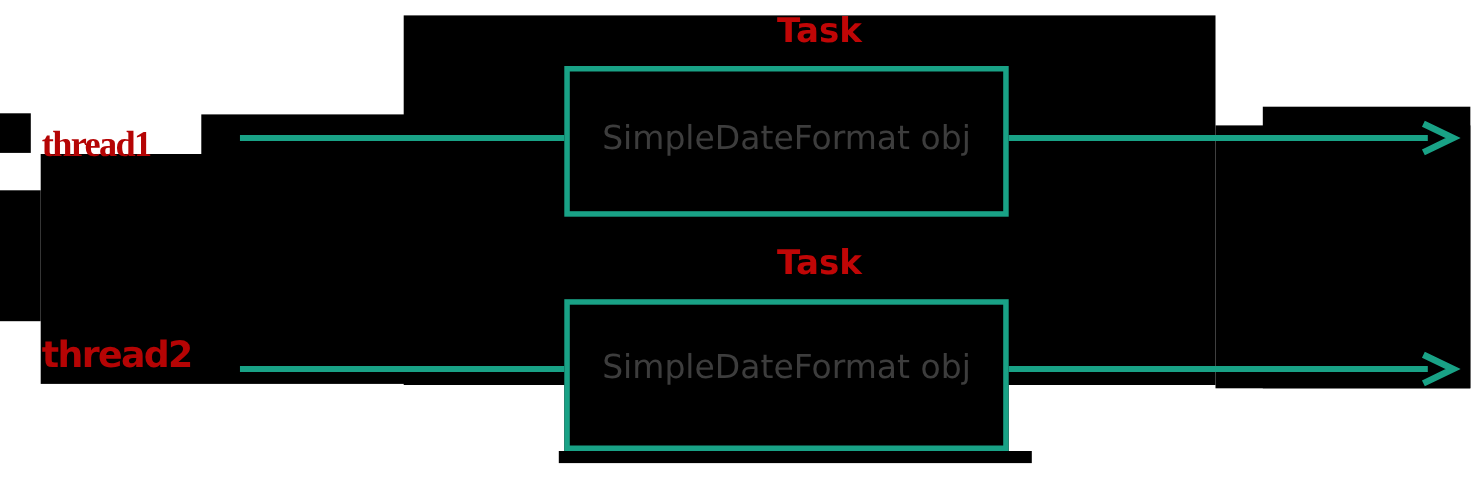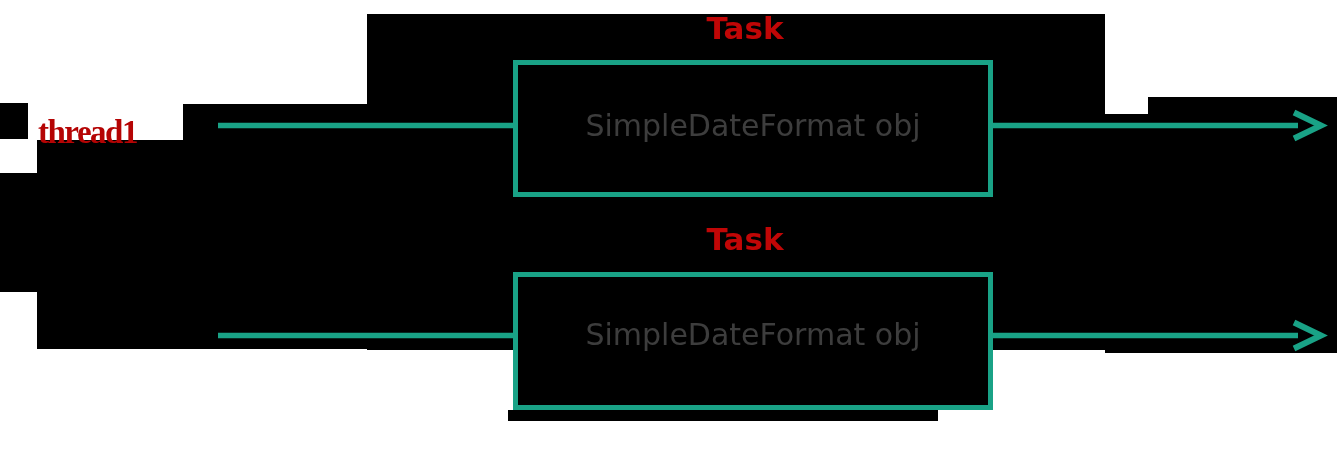--- a/index.html
+++ b/index.html
@@ -17,21 +17,21 @@
   .blk-c2{left:37px;top:140px;width:331px;height:209px;}
   .blk-d {left:0px;top:103px;width:28px;height:36px;}
   .blk-g {left:0px;top:173px;width:37px;height:119px;}
   .blk-f {left:508px;top:410px;width:430px;height:11px;}
 
   .arrow{position:absolute;left:218px;width:1110px;height:33px;z-index:2;color:var(--teal,#19a286);}
   .arrow-1{top:109px;}
   .arrow-2{top:319px;}
 
   .taskbox{
-    position:absolute;left:513px;width:480px;box-sizing:border-box;
+    position:absolute;left:513px;width:404px;box-sizing:border-box;
     border:5px solid var(--teal,#19a286);background:var(--block-black,#000);
     display:flex;align-items:center;justify-content:center;z-index:3;
   }
   .taskbox-1{top:60px;height:137px;}
   .taskbox-2{top:272px;height:138px;}
   .obj-label{
     color:var(--object-gray,#3d3d3d);font-size:30px;font-weight:normal;
     white-space:nowrap;letter-spacing:0px;
   }
   .taskbox-1 .obj-label{transform:translateY(-3px);}
@@ -80,14 +80,15 @@
     <span class="obj-label">SimpleDateFormat obj</span>
   </div>
   <div class="taskbox taskbox-2">
     <span class="obj-label">SimpleDateFormat obj</span>
   </div>
 
   <div class="task-label task-label-1">Task</div>
   <div class="task-label task-label-2">Task</div>
 
   <div class="thread-label thread-label-1">thread1</div>
+  <div class="thread-label thread-label-2">thread2</div>
 
 </div>
 
 </body></html>

